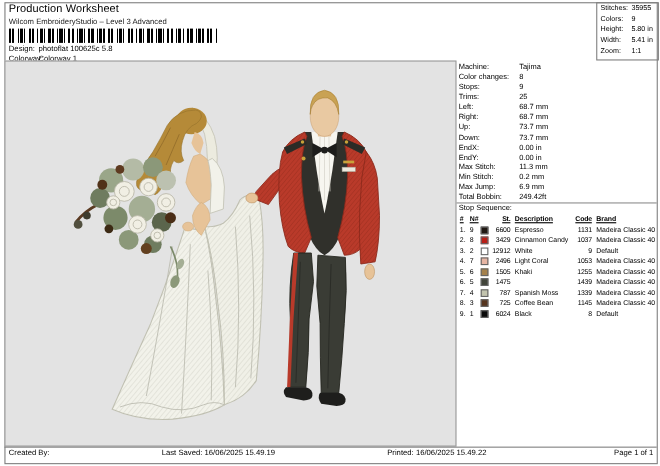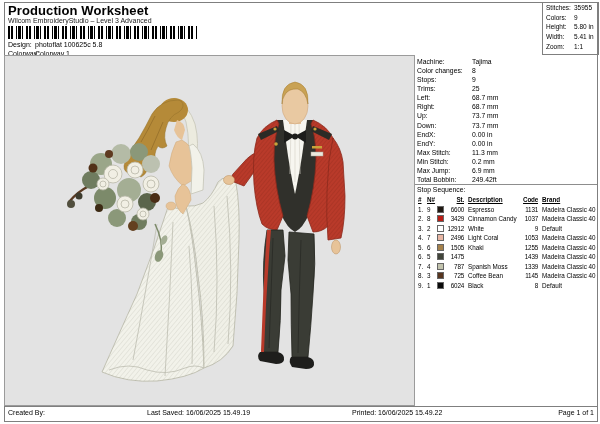--- a/index.html
+++ b/index.html
@@ -1,20 +1,20 @@
 <!DOCTYPE html>
 <html><head>
 <meta charset="utf-8">
 <style>
   html,body{margin:0;padding:0;}
   body{width:600px;height:424px;position:relative;background:#ffffff;
        font-family:"Liberation Sans",sans-serif;color:#000;overflow:hidden;}
   .abs{position:absolute;}
   .sheet{left:4px;top:2px;width:592px;height:418px;border:1px solid #7f7f7f;}
-  .title{left:8px;top:3px;font-size:13px;font-weight:bold;letter-spacing:.1px;}
+  .title{left:8px;top:3px;font-size:10px;font-weight:normal;letter-spacing:.1px;}
   .subtitle{left:8px;top:16.5px;font-size:7px;color:#1a1a1a;}
   .barcode{left:8px;top:26px;width:190px;height:13px;
     background:repeating-linear-gradient(90deg,#000 0 2px,#fff 2px 3px,#000 3px 5px,#fff 5px 8px,#000 8px 9px,#fff 9px 10px,#000 10px 13px,#fff 13px 14px,#000 14px 15px,#fff 15px 18px);}
   .kv{font-size:7px;display:flex;}
   .kv .k{width:27px;}
   .kv-design{left:8px;top:40.5px;}
   .kv-colorway{left:8px;top:49.5px;}
   .stats{left:542px;top:2px;width:55px;height:51px;border:1px solid #7f7f7f;font-size:6.5px;}
   .stats .row{display:flex;height:9.6px;align-items:center;padding:0 2px 0 3px;}
   .stats .lab{width:28px;}

